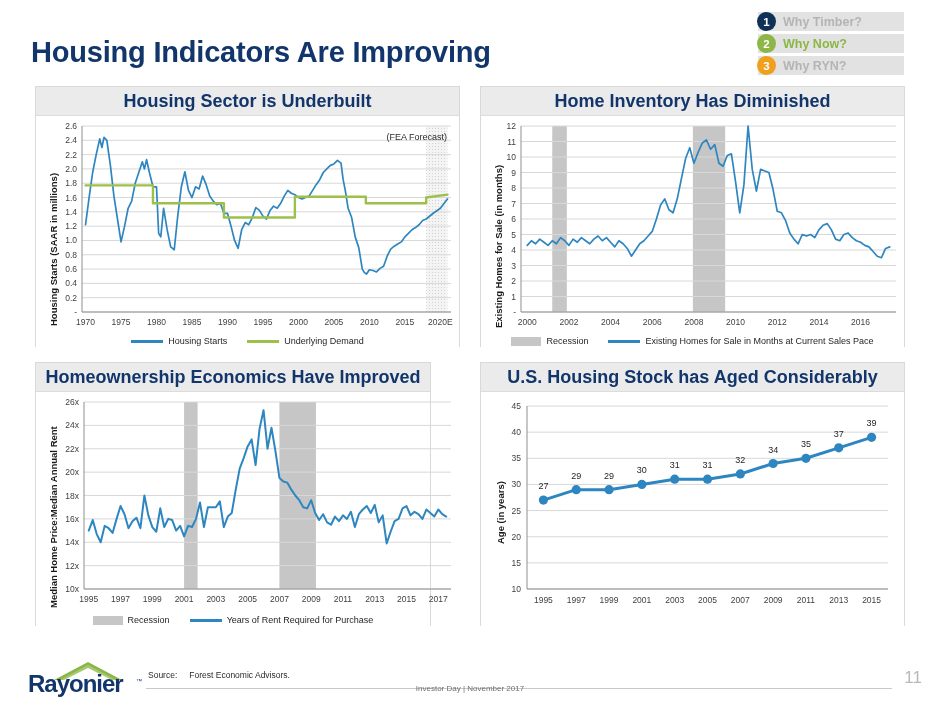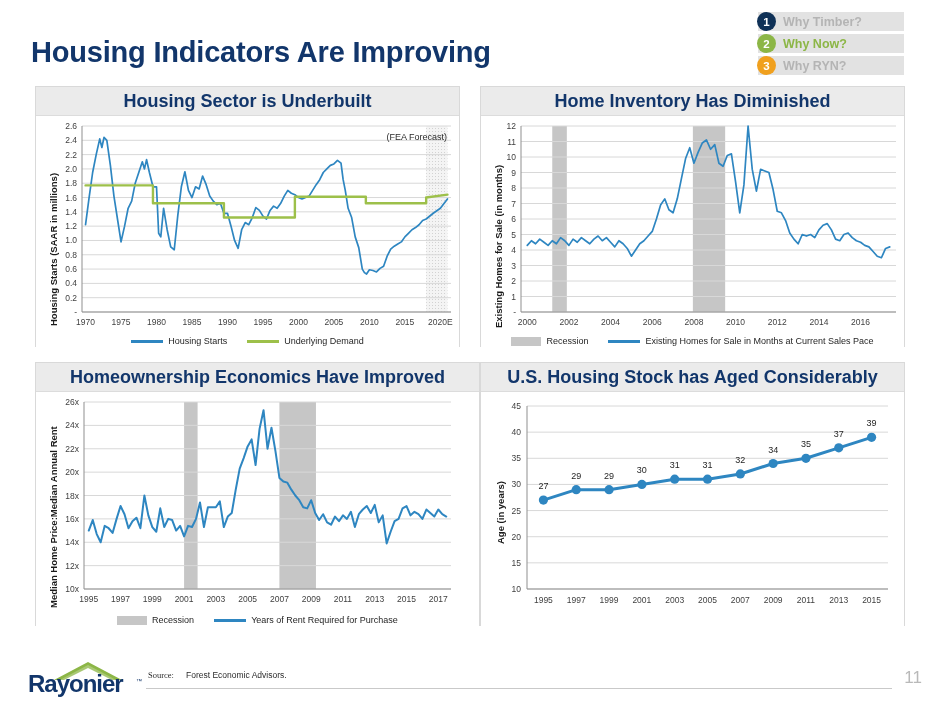--- a/index.html
+++ b/index.html
@@ -34,21 +34,21 @@
   .panel{position:absolute;background:#ffffff;border:1px solid #d9d9d9;box-sizing:border-box;}
   .panel-head{
     height:28px;background:#ebebeb;display:flex;align-items:center;justify-content:center;
     border-bottom:1px solid #dcdcdc;
   }
   .panel-title{font-size:18px;font-weight:bold;color:#12366b;white-space:nowrap;}
   .panel-body{position:relative;background:#ffffff;}
 
   #panel-underbuilt{left:35px;top:86px;width:425px;height:261px;}
   #panel-inventory{left:480px;top:86px;width:425px;height:261px;}
-  #panel-homeownership{left:35px;top:362px;width:445px;height:264px;}
+  #panel-homeownership{left:35px;top:362px;width:396px;height:264px;}
   #panel-housing-stock{left:480px;top:362px;width:425px;height:264px;}
   .ylab{
     position:absolute;transform-origin:0 0;transform:rotate(-90deg);
     font-size:9.5px;font-weight:bold;color:#1a1a1a;white-space:nowrap;
   }
   .annot{position:absolute;font-size:9px;color:#2b2b2b;white-space:nowrap;}
 
   
   .legend{
     position:absolute;left:0;right:0;display:flex;
@@ -68,21 +68,21 @@
   #footer-rule{position:absolute;left:146px;top:688px;width:746px;height:1px;background:#c9c9c9;}
   #logo{position:absolute;left:28px;top:660px;width:112px;height:36px;}
   #logo-word{
     position:absolute;left:0;bottom:0;font-size:24px;font-weight:bold;color:#12366b;
     letter-spacing:-1px;line-height:1;
   }
   #logo-tm{position:absolute;right:-2px;bottom:12px;font-size:6px;color:#12366b;}
   #source{
     position:absolute;left:148px;top:670px;font-size:8.5px;color:#2b2b2b;white-space:nowrap;
   }
-  #source .src-label{margin-right:12px;font-family:Liberation Serif, serif;}
+  #source .src-label{margin-right:12px;}
   #footer-center{
     position:absolute;left:0;right:0;top:684px;text-align:center;
     font-size:8px;color:#6f6f6f;
   }
   #page-number{position:absolute;right:18px;top:668px;font-size:17px;color:#b9b9b9;}
 </style>
 </head>
 <body>
 
 <div class="slide">
@@ -364,15 +364,16 @@
       <path d="M8 21 L38 5 L68 21 L60 21 L38 11 L16 21 Z" fill="#ffffff" opacity="0.25"></path>
     </svg>
     <span id="logo-word">Rayonier</span>
     <span id="logo-tm">™</span>
   </div>
 
   <div id="source">
     <span class="src-label">Source:</span><span>Forest Economic Advisors.</span>
   </div>
 
+  <div id="footer-center">Investor Day  |  November 2017</div>
   <div id="page-number">11</div>
 
 </div>
 
 </body></html>

